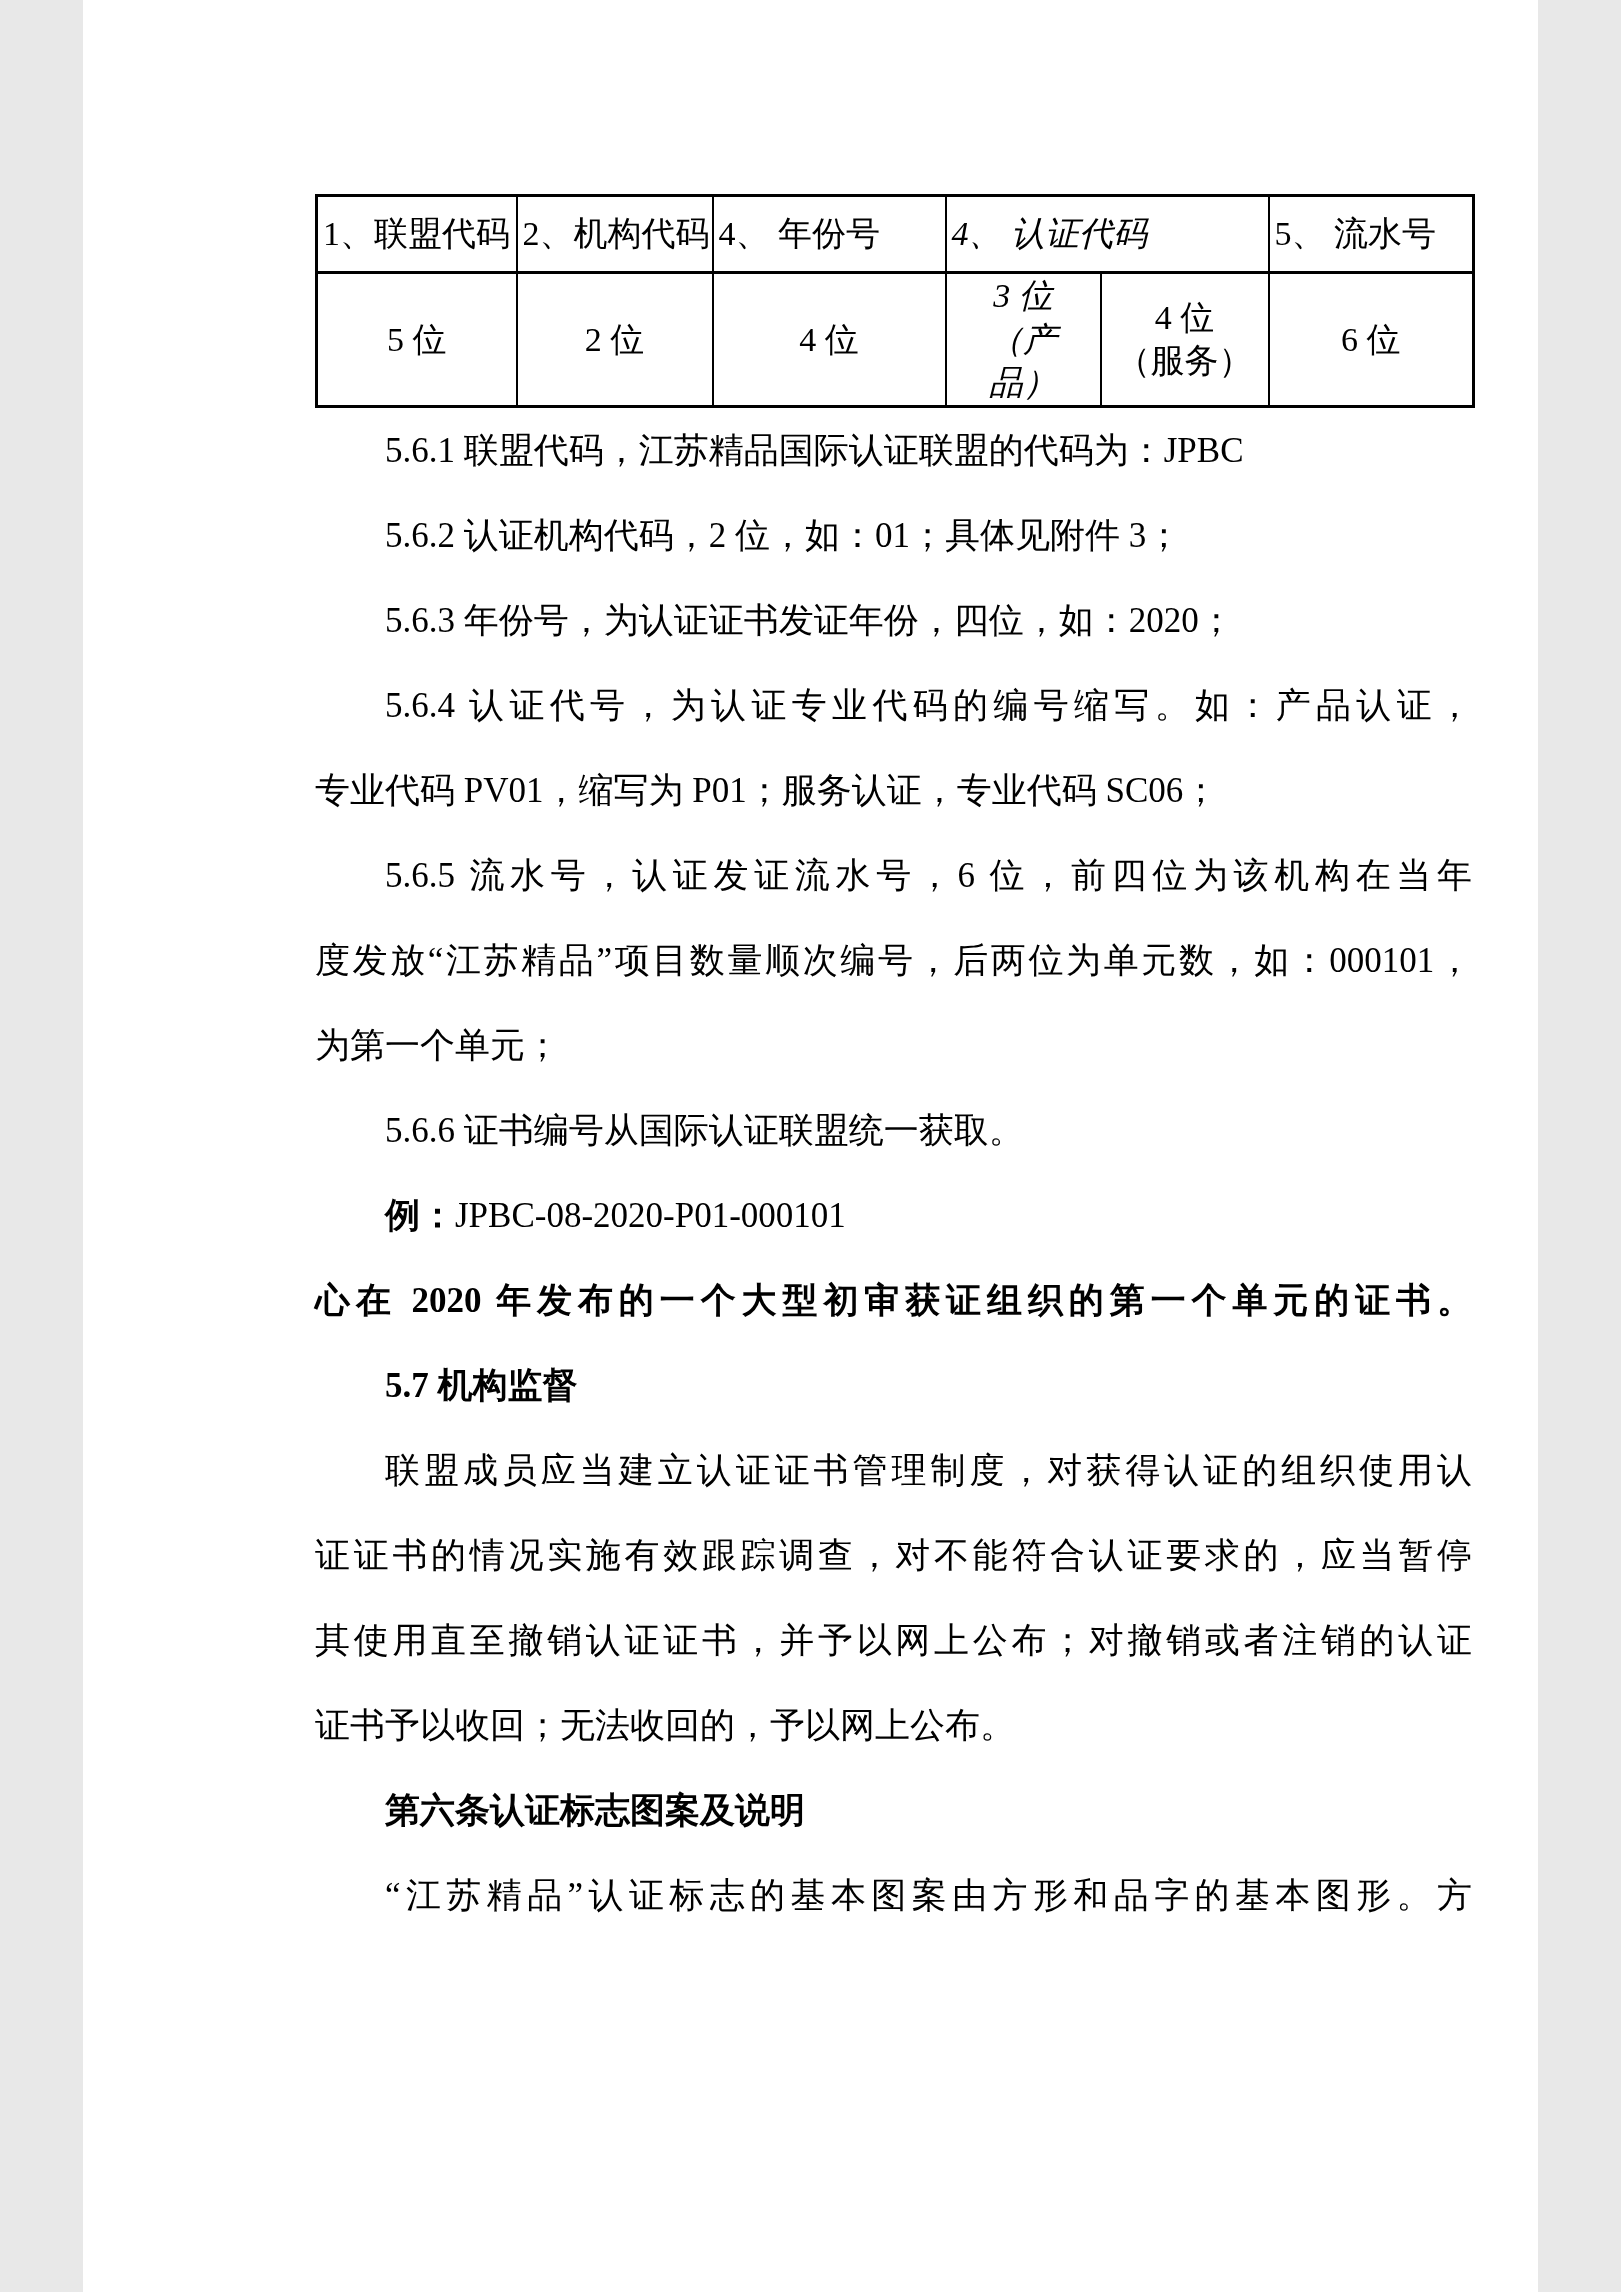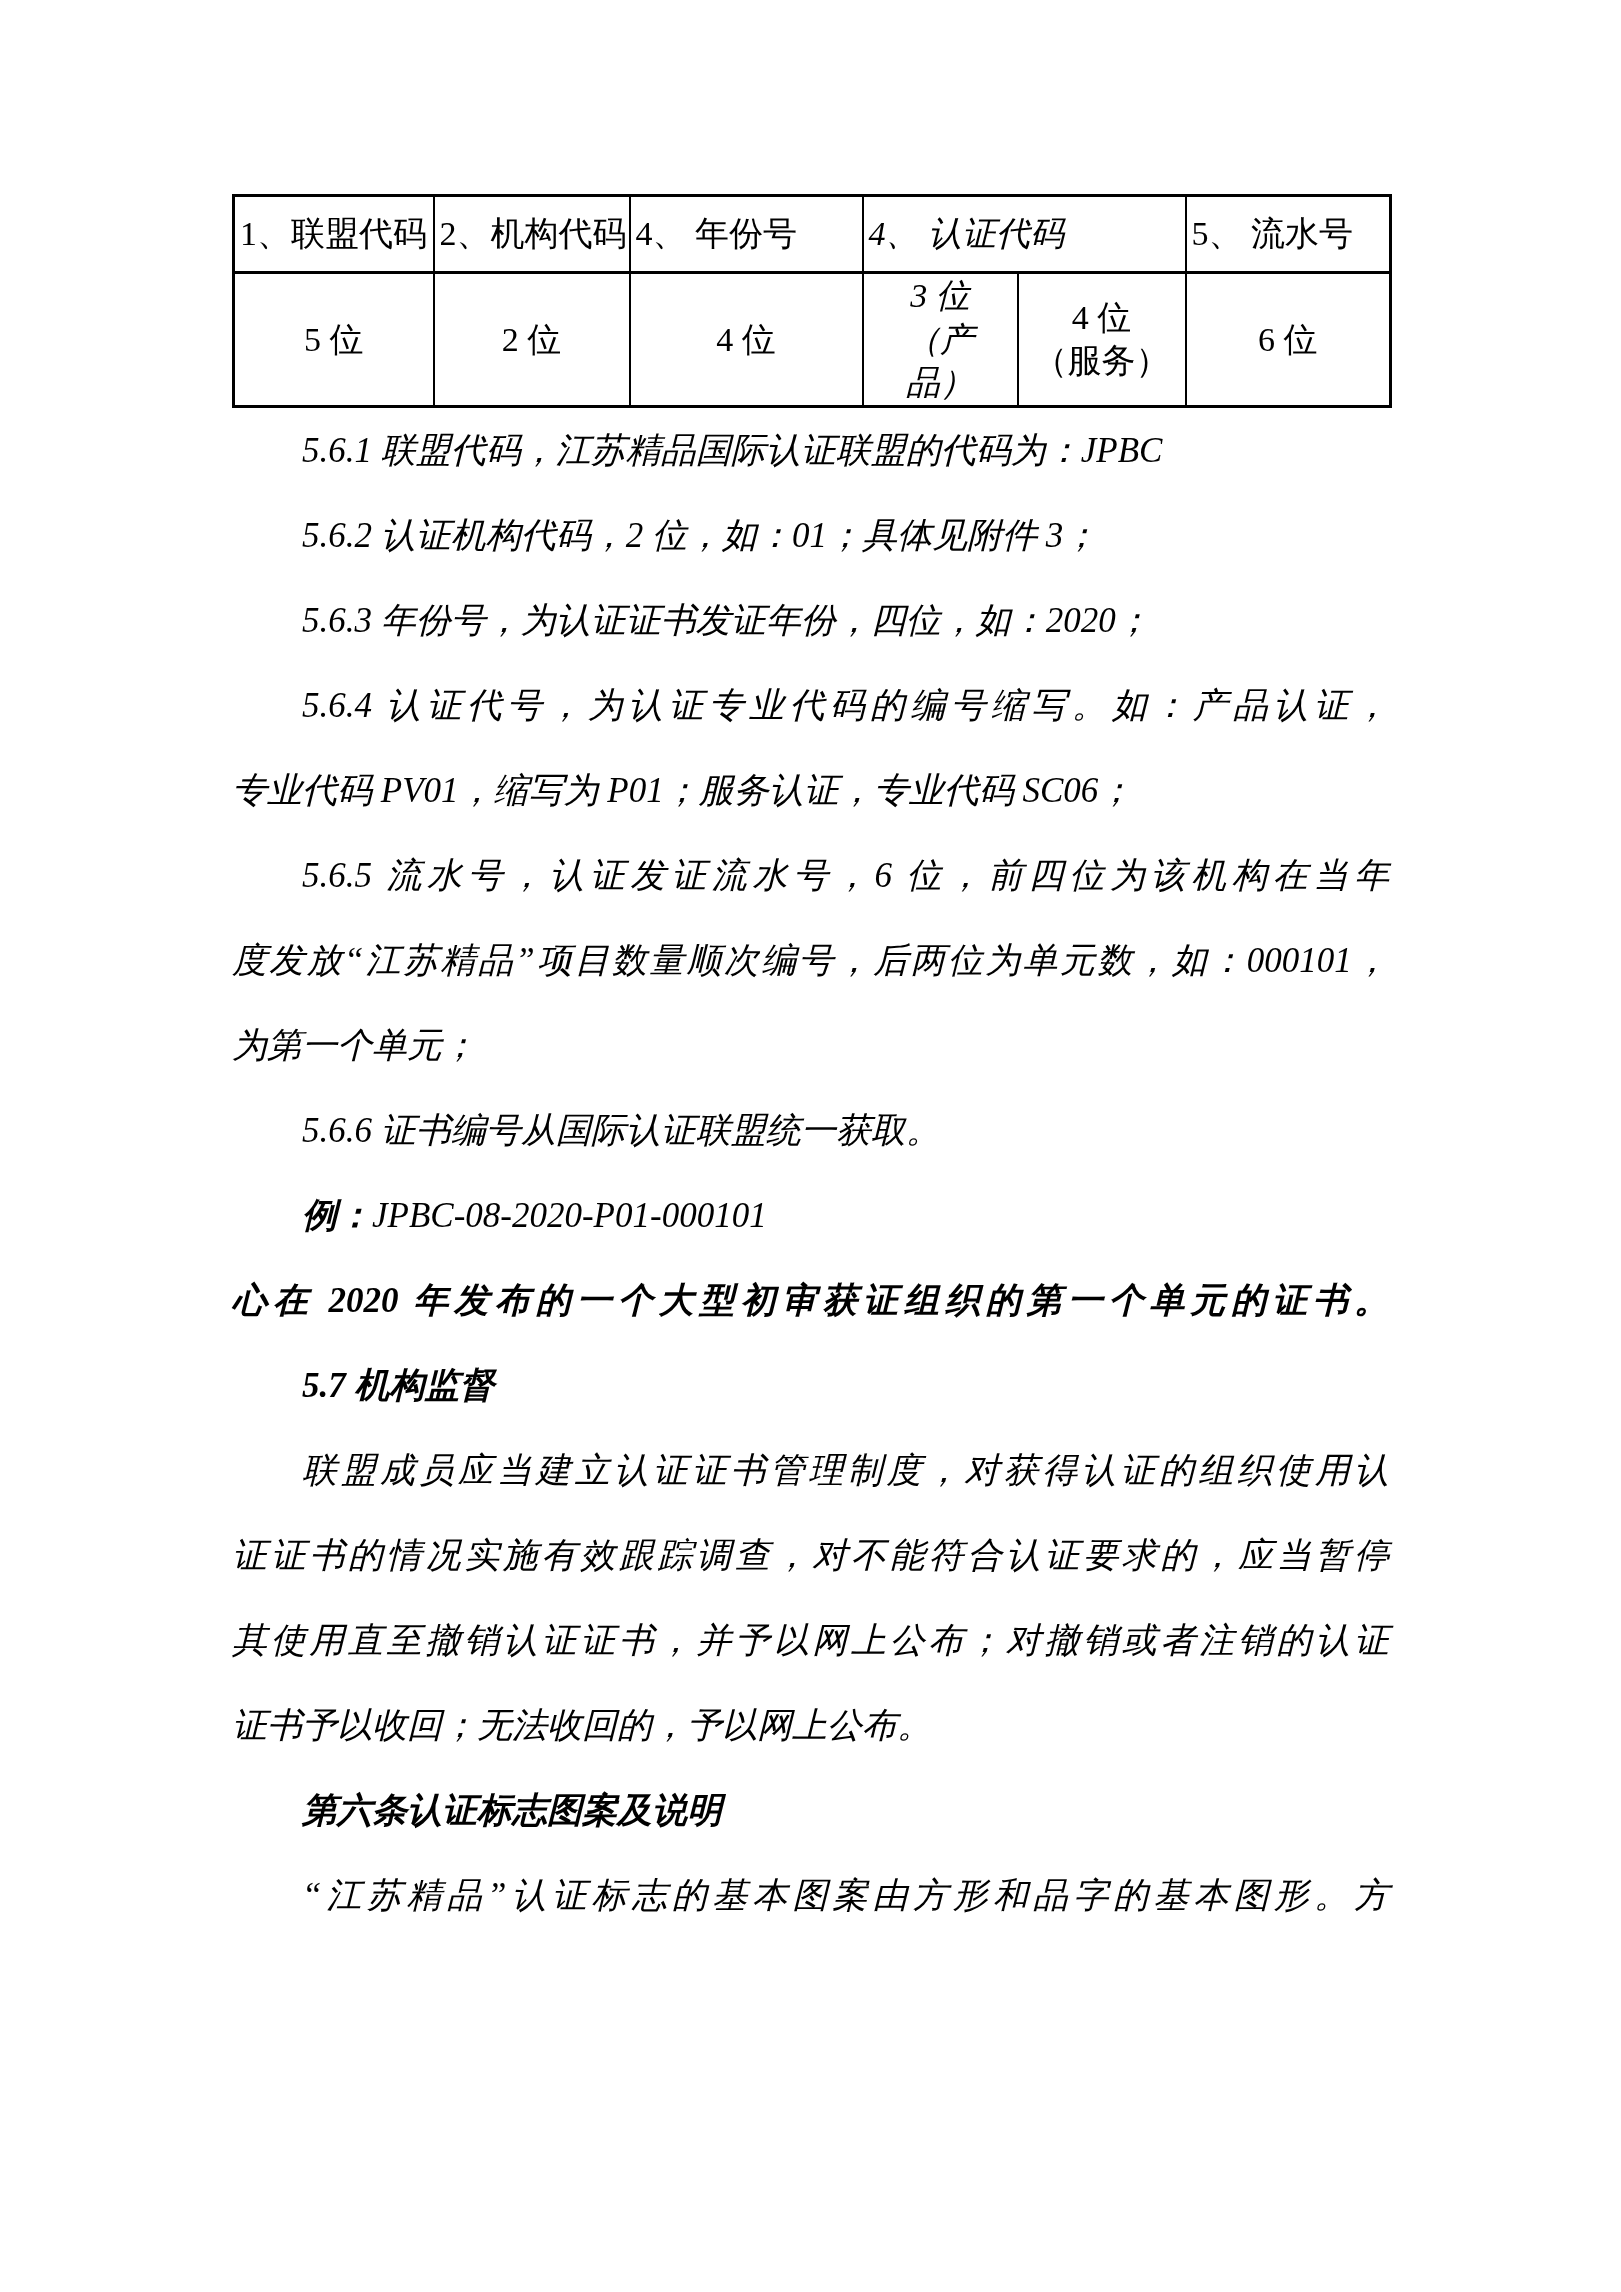--- a/index.html
+++ b/index.html
@@ -1,18 +1,18 @@
 <!DOCTYPE html>
 <html><head>
 <meta charset="utf-8">
 <style>
   html, body { margin: 0; padding: 0; background: #e8e8e8; }
   .page {
     position: relative;
-    width: 1621px;
+    width: 1455px;
     height: 2293px;
     margin: 0 auto;
     background: #ffffff;
     color: #000000;
     font-family: "Liberation Serif", "DejaVu Serif", serif;
     overflow: hidden;
   }
   .content {
     position: absolute;
     left: 232px;
@@ -39,21 +39,21 @@
     height: 74px;
     text-align: left;
     padding-left: 4.9px;
     border-bottom-width: 3.9px;
   }
   tr.row-digits td { height: 127px; border-bottom-width: 3.9px; white-space: pre-line; }
   tr.row-values td { height: 86px; }
   td.thickL { border-left-width: 3.9px; font-style: italic; }
   td.thickR { border-right-width: 3.9px; }
   
-  .body-text { margin-top: 0; font-size: 35px; font-style: italic; }
+  .body-text { margin-top: 0; font-size: 35px; }
   .line {
     height: 85px;
     line-height: 85px;
     white-space: nowrap;
   }
   .ind { text-indent: 2em; }
   .j { text-align: justify; text-align-last: justify; white-space: normal; }
   .b { font-weight: bold; }
 </style>
 </head>

